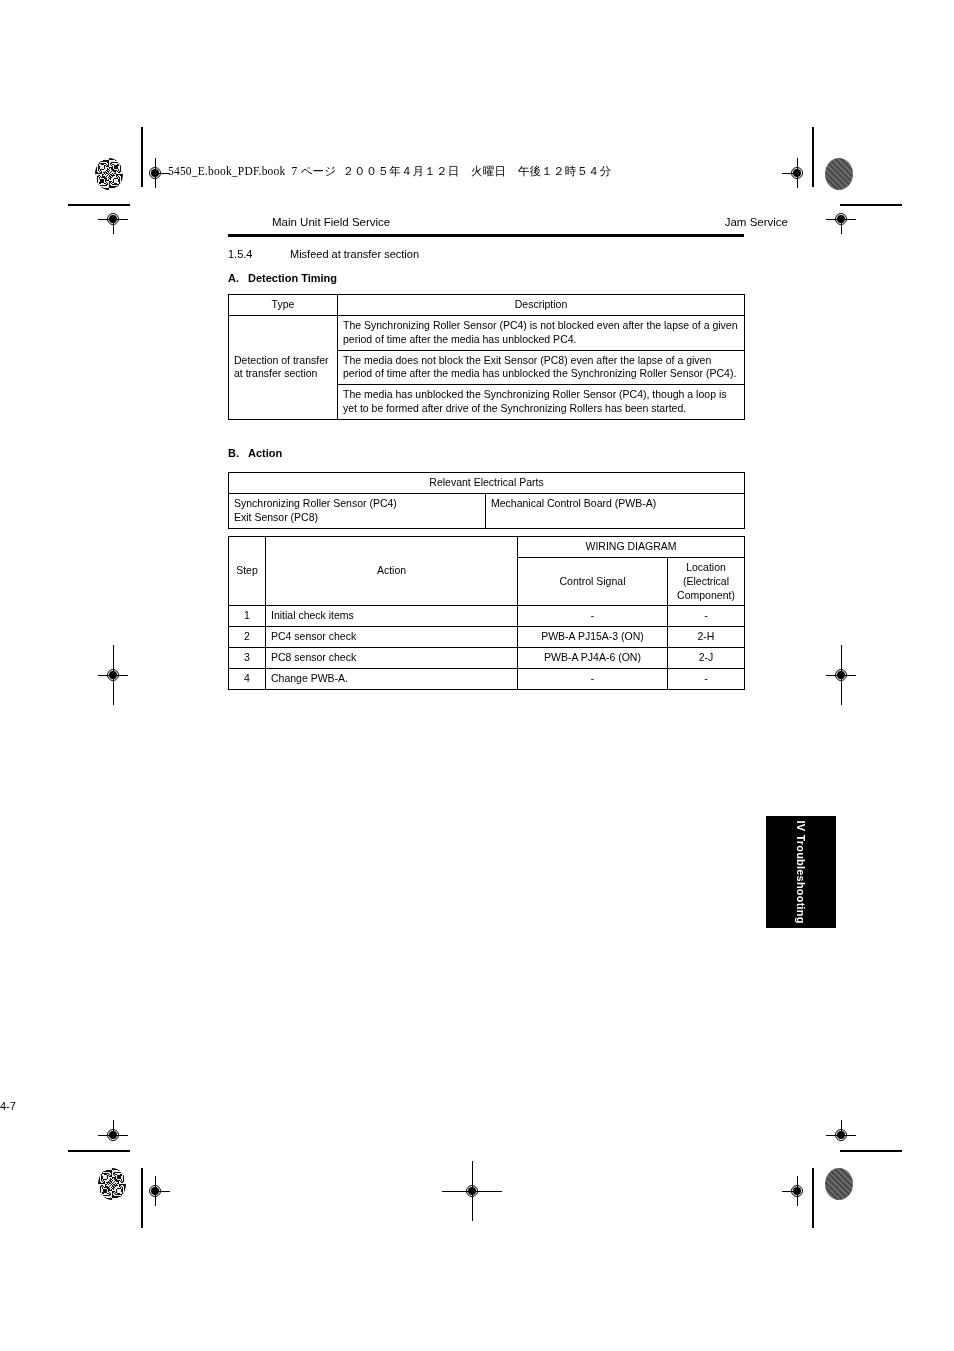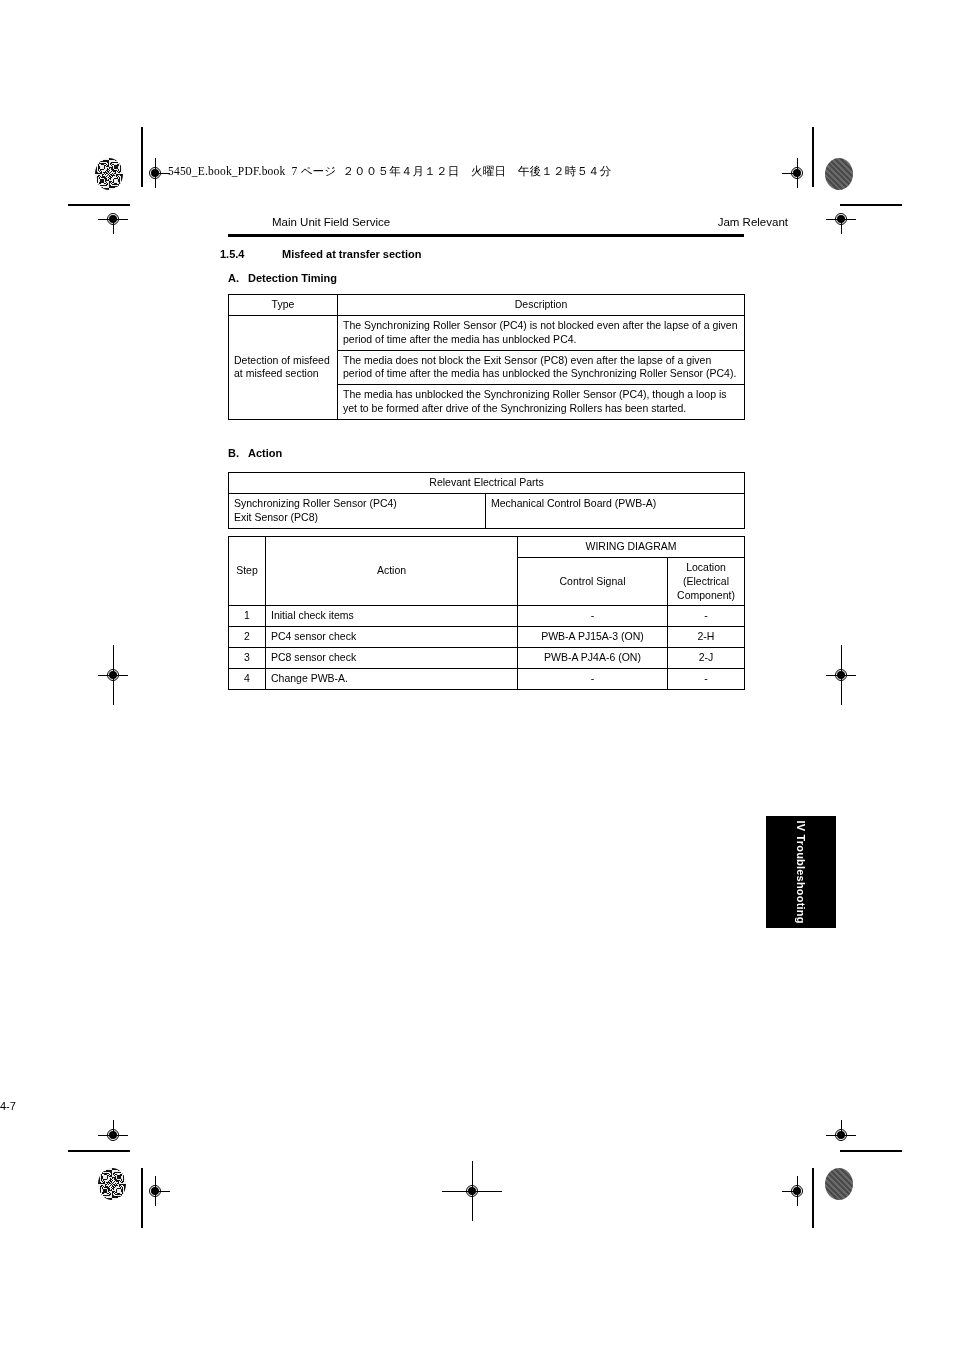--- a/index.html
+++ b/index.html
@@ -108,24 +108,24 @@
     position: absolute;
     left: 228px;
     top: 234px;
     width: 516px;
     height: 2.5px;
     background: #000;
   }
 
   .sec-head {
     position: absolute;
-    left: 220px;
+    left: 228px;
     top: 248px;
     font-size: 11px;
-    font-weight: bold;
+    font-weight: normal;
     white-space: nowrap;
   }
   .sec-head .num { display: inline-block; width: 62px; }
 
   .sub-head {
     position: absolute;
     left: 228px;
     font-size: 11px;
     font-weight: bold;
     white-space: nowrap;
@@ -282,21 +282,21 @@
       <span class="dot"></span>
   </div>
 </div>
 
 <div class="page">
 
   <div class="filestamp">5450_E.book_PDF.book&nbsp;&nbsp;7 ページ&nbsp;&nbsp;２００５年４月１２日　火曜日　午後１２時５４分</div>
 
   <div class="runhead">
     <span>Main Unit Field Service</span>
-    <span>Jam Relevant</span>
+    <span>Jam Service</span>
   </div>
   <div class="runrule"></div>
 
   <div class="sec-head">
     <span class="num">1.5.4</span><span>Misfeed at transfer section</span>
   </div>
 
   <div class="sub-head" id="subhead-a">
     <span class="ltr">A.</span><span>Detection Timing</span>
   </div>
@@ -305,21 +305,21 @@
     <colgroup>
         <col style="width:109px">
         <col style="width:407px">
       </colgroup>
     <tbody>
       <tr>
         <th class="ctr">Type</th>
         <th class="ctr">Description</th>
       </tr>
       <tr>
-        <td class="mid" rowspan="3" style="vertical-align:middle;">Detection of misfeed at misfeed section</td>
+        <td class="mid" rowspan="3" style="vertical-align:middle;">Detection of transfer at transfer section</td>
         <td>The Synchronizing Roller Sensor (PC4) is not blocked even after the lapse of a given period of time after the media has unblocked PC4.</td>
       </tr>
       <tr>
         <td>The media does not block the Exit Sensor (PC8) even after the lapse of a given period of time after the media has unblocked the Synchronizing Roller Sensor (PC4).</td>
       </tr>
       <tr>
         <td>The media has unblocked the Synchronizing Roller Sensor (PC4), though a loop is yet to be formed after drive of the Synchronizing Rollers has been started.</td>
       </tr>
     </tbody>
   </table>

